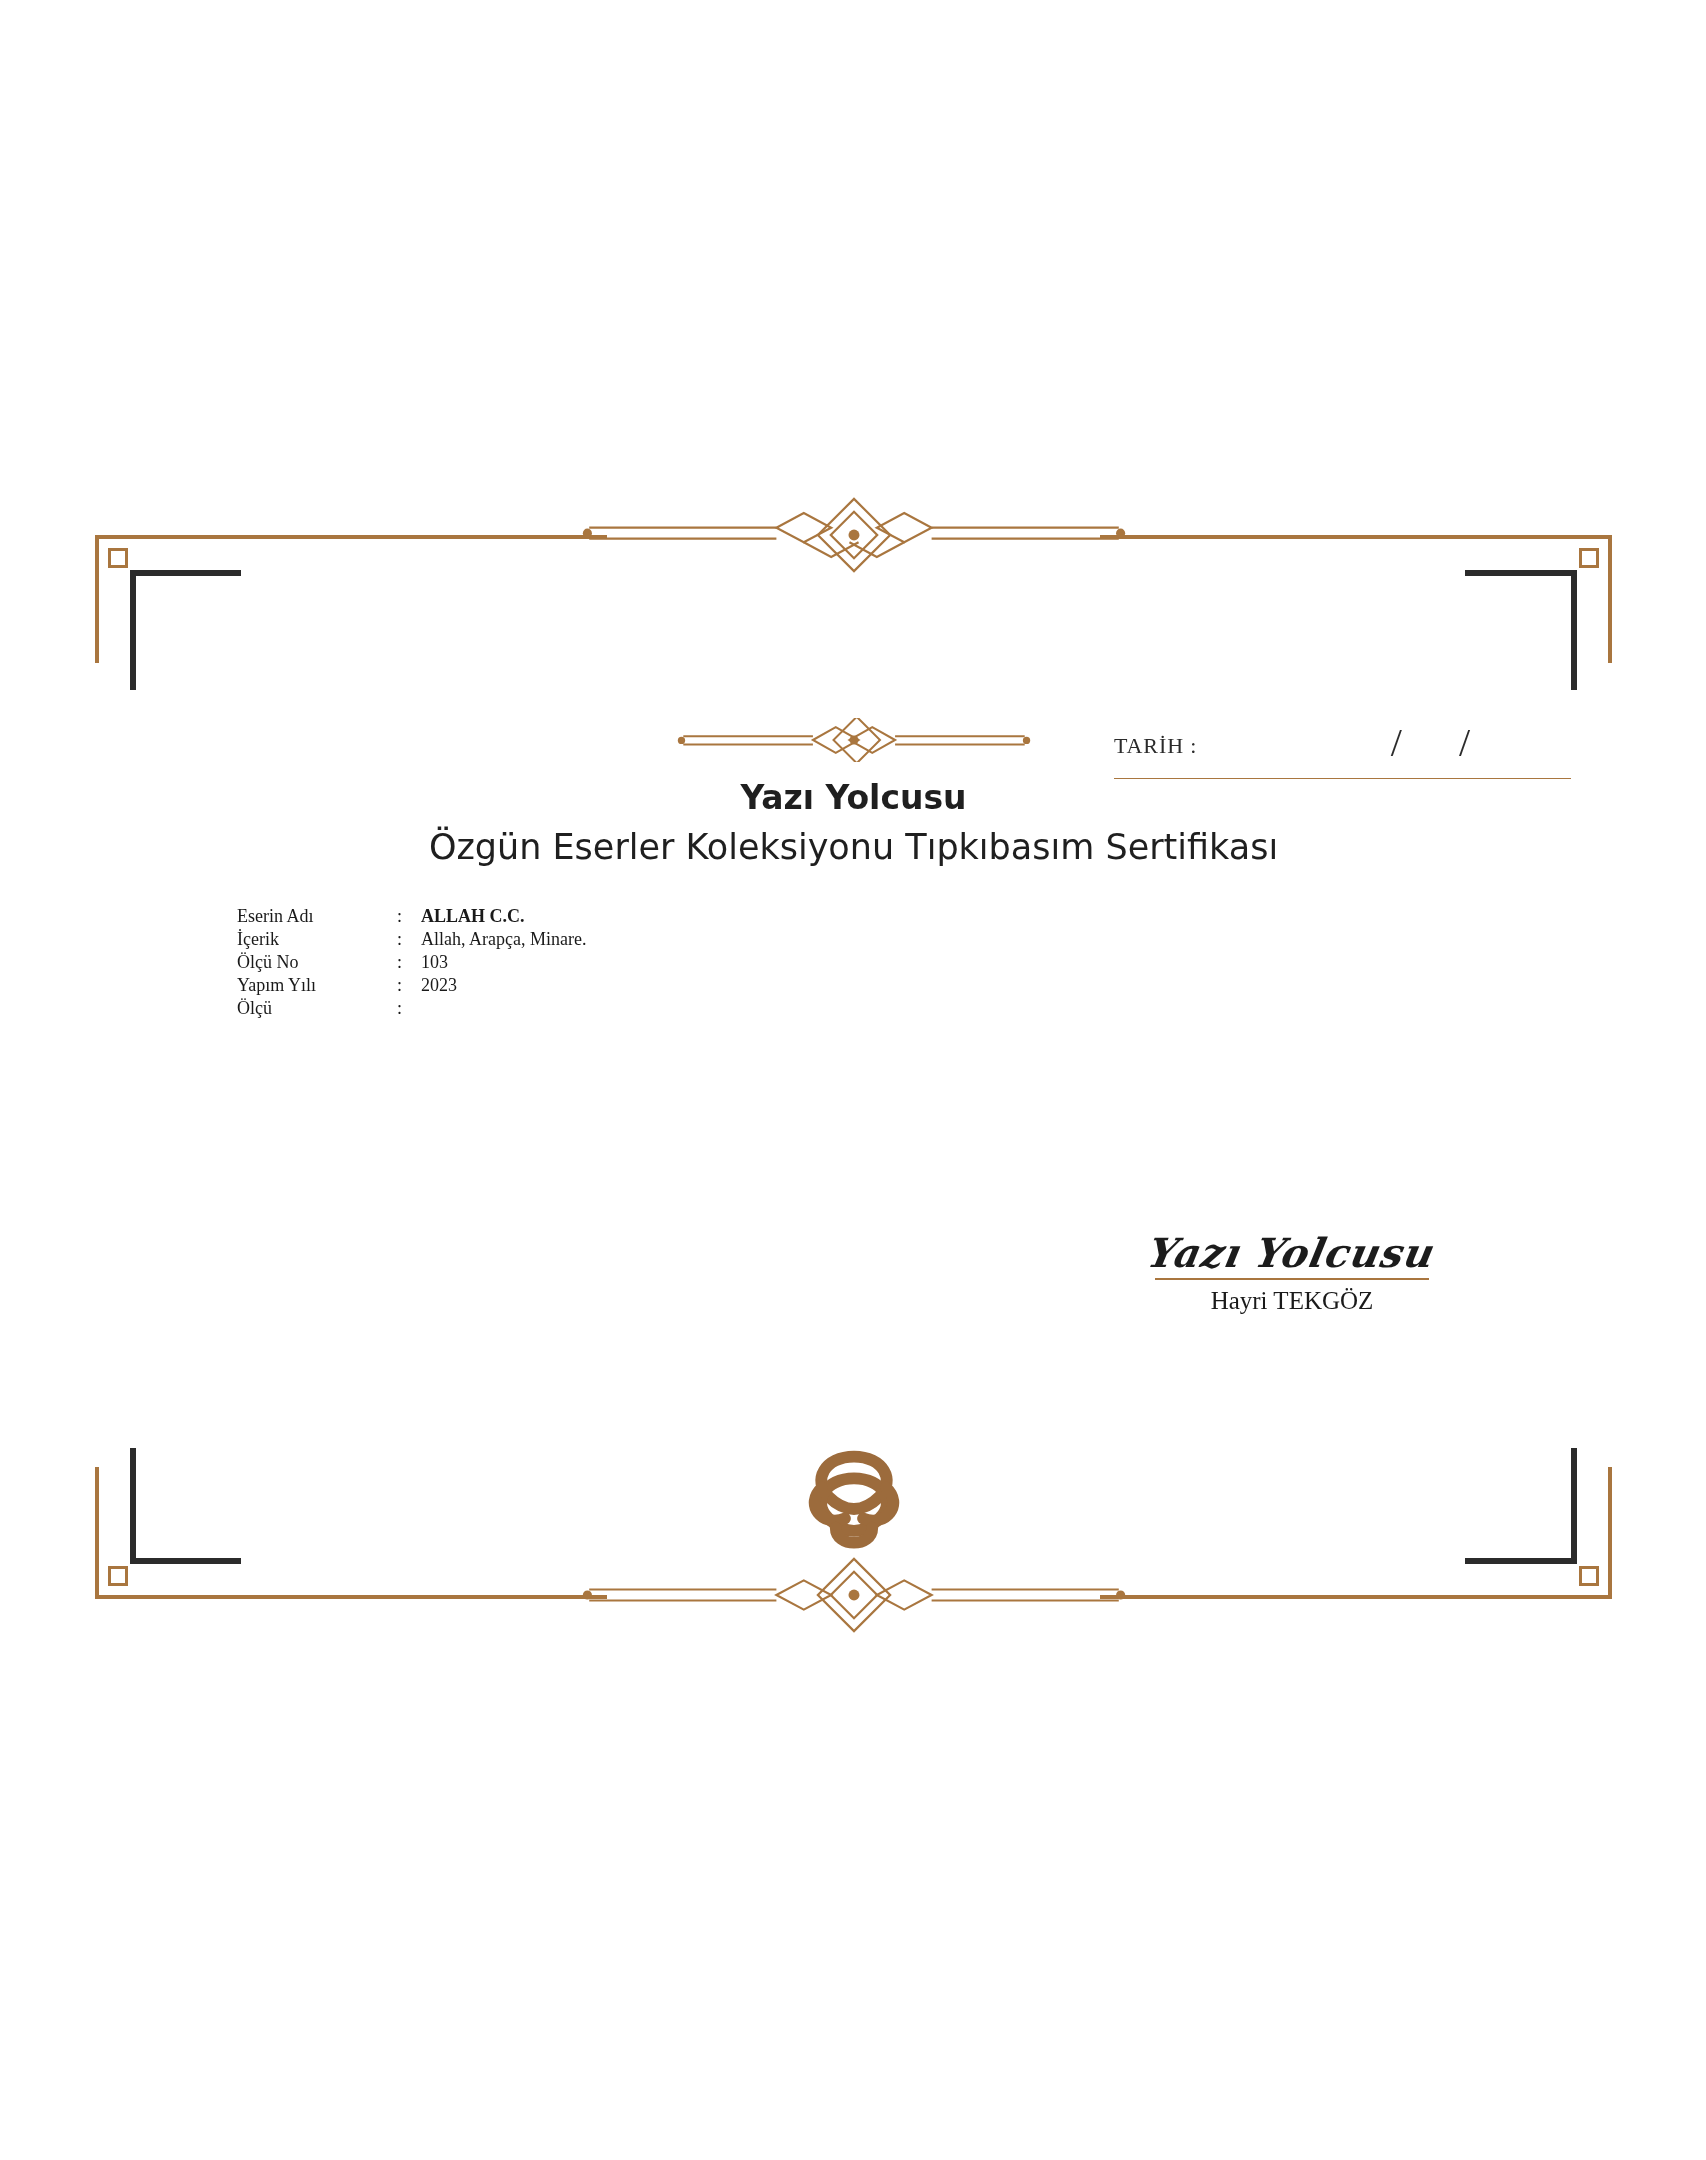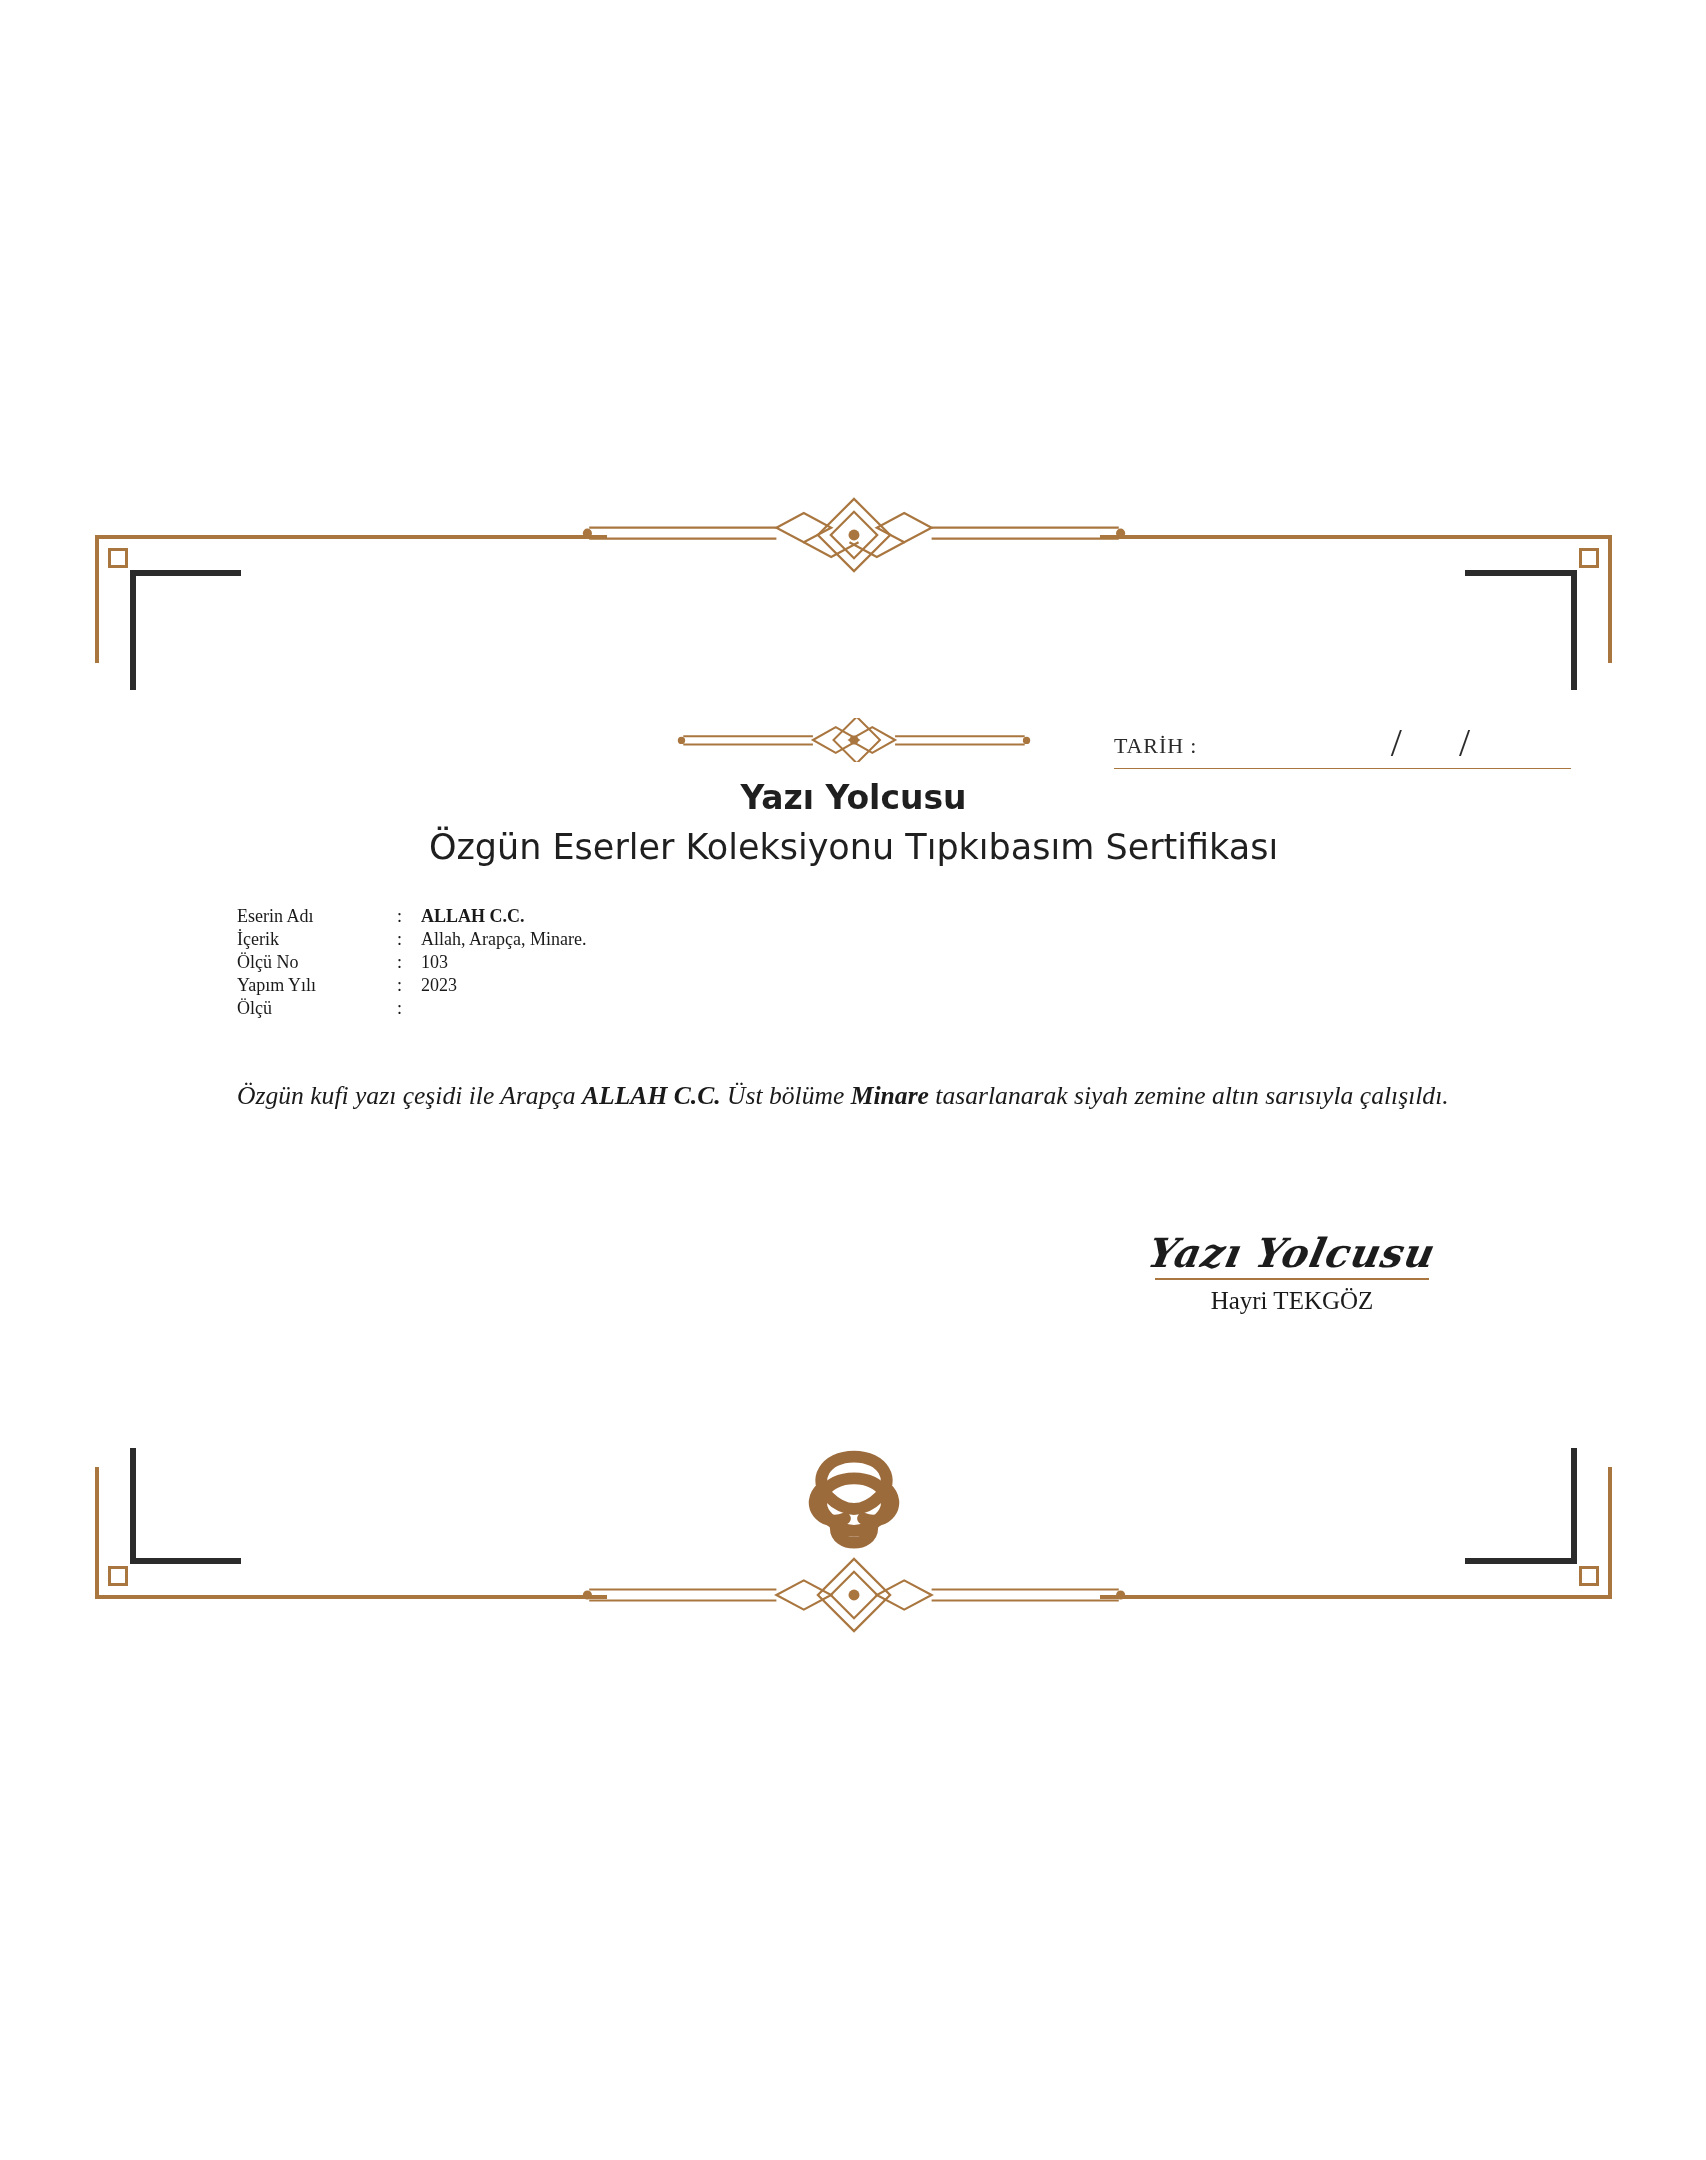--- a/index.html
+++ b/index.html
@@ -140,21 +140,21 @@
     color: #1f1f1f;
   }
   .date-line {
     position: absolute;
     right: 41px;
     top: 190px;
     width: 457px;
     display: flex;
     align-items: flex-end;
     border-bottom: 1.8px solid #A9763F;
-    padding-bottom: 7px;
+    padding-bottom: 17px;
   }
   .date-label {
     font-family: "Liberation Serif", serif;
     font-size: 22px;
     letter-spacing: 0.9px;
     color: #2b2b2b;
     padding-bottom: 1.8px;
   }
   .date-slashes {
     flex: 1;
@@ -346,21 +346,20 @@
       <span class="d-colon">:</span>
       <span class="d-value">2023</span>
     </div>
     <div class="detail-row">
       <span class="d-label">Ölçü</span>
       <span class="d-colon">:</span>
       <span class="d-value"></span>
     </div>
   </div>
 
-  <div class="description"><span>Özgün kufi yazı çeşidi ile Arapça </span><b>ALLAH C.C.</b><span> Üst bölüme </span><b>Minare</b><span> tasarlanarak siyah zemine altın sarısıyla çalışıldı.</span></div>
 
   <div class="signature-block">
     <div class="sig-script">Yazı Yolcusu</div>
     <div class="sig-underline"></div>
     <div class="sig-name">Hayri TEKGÖZ</div>
   </div>
 
   <svg class="ornament-bottom" viewBox="0 0 600 92">
     <g stroke="#A9763F" fill="none" stroke-width="2.4">
       <line x1="10" y1="40" x2="215" y2="40"></line>

